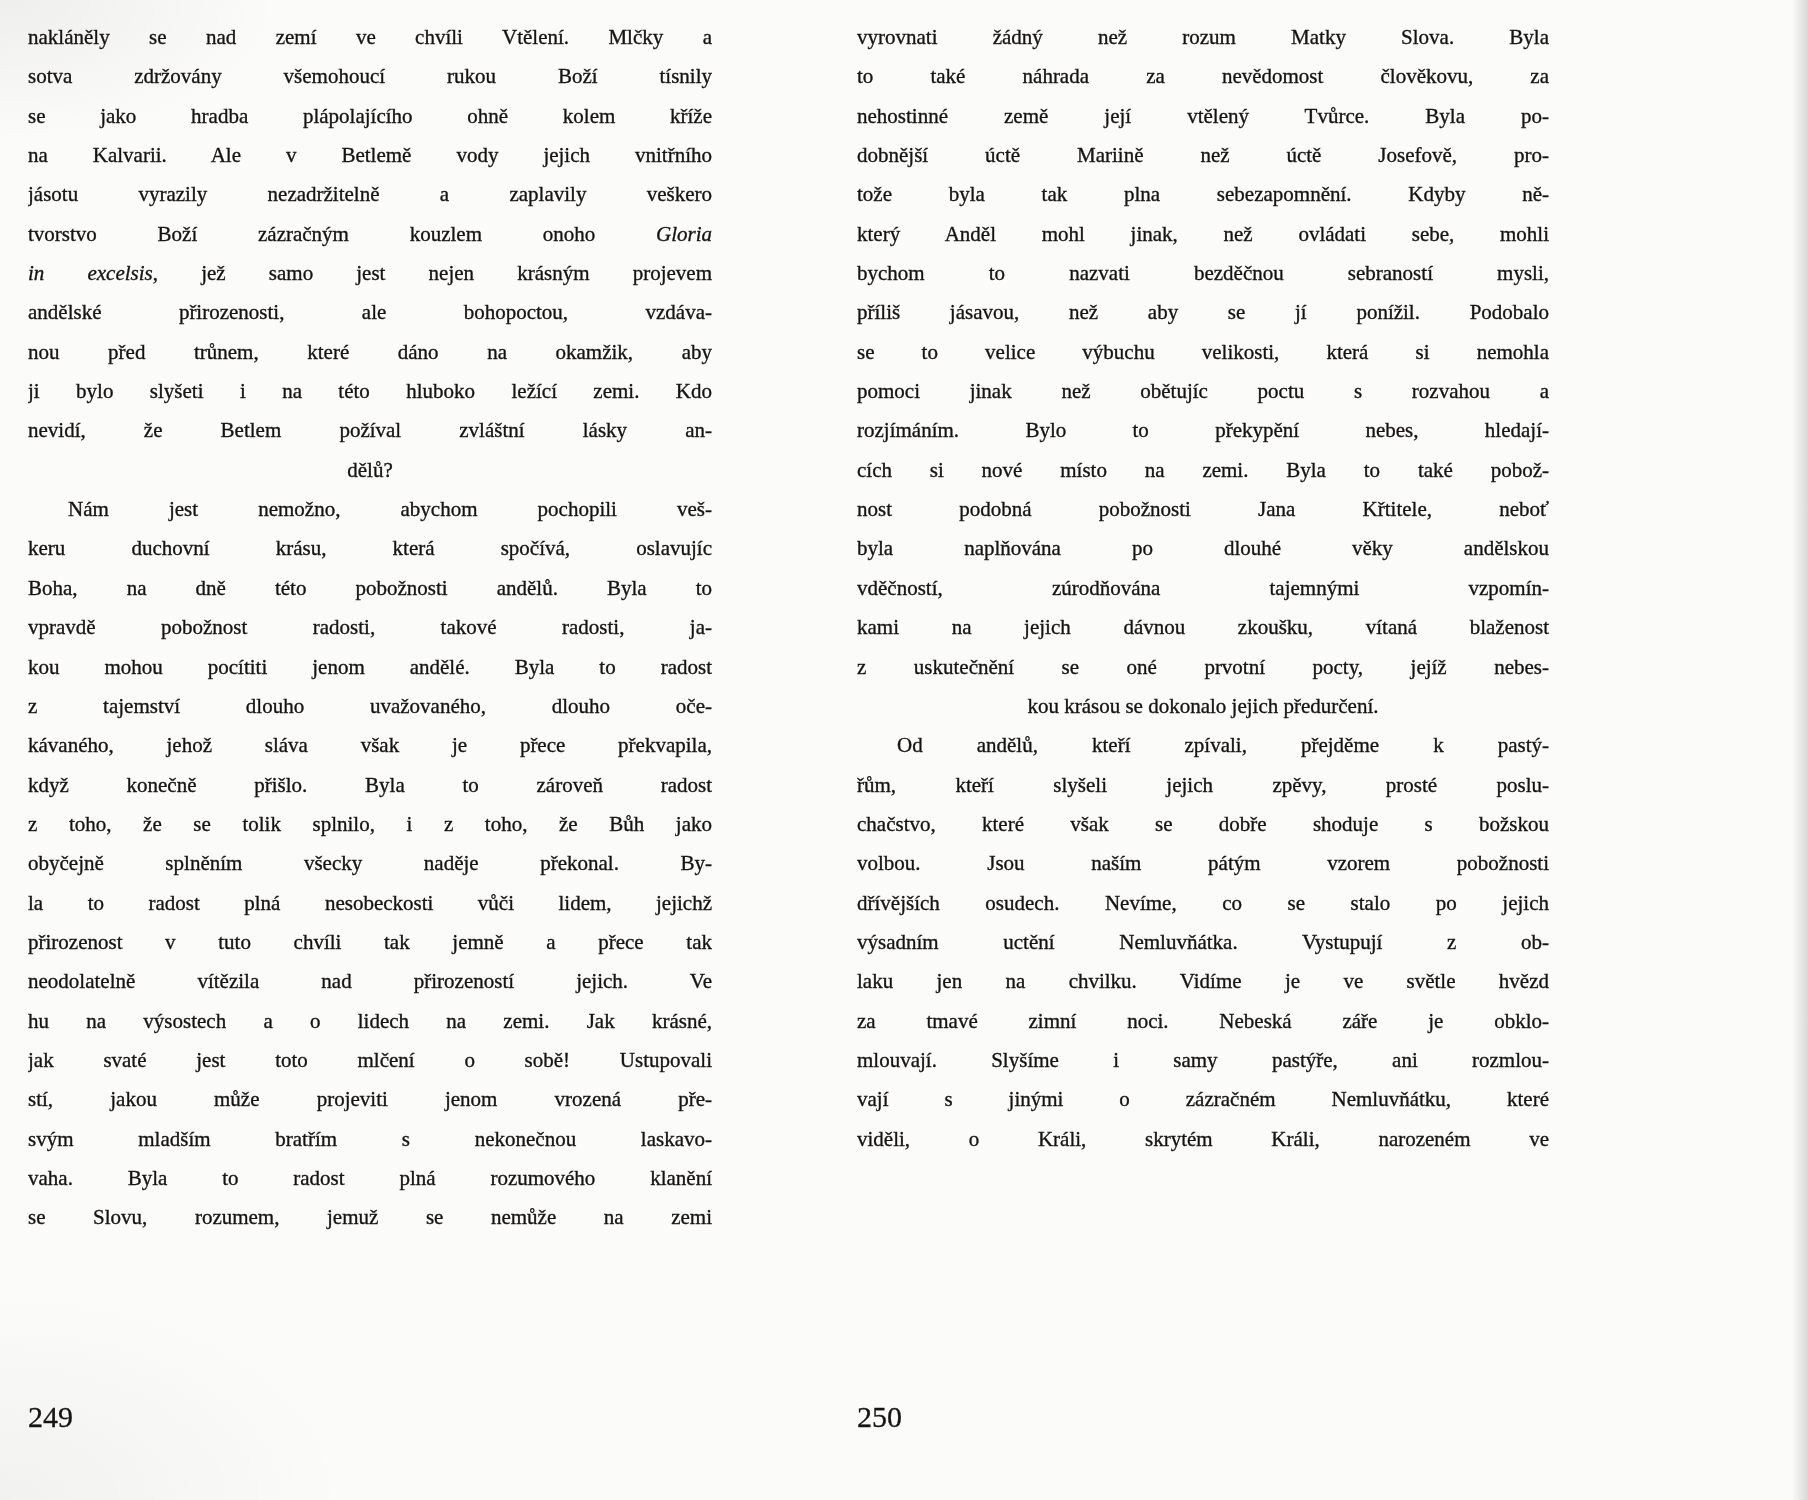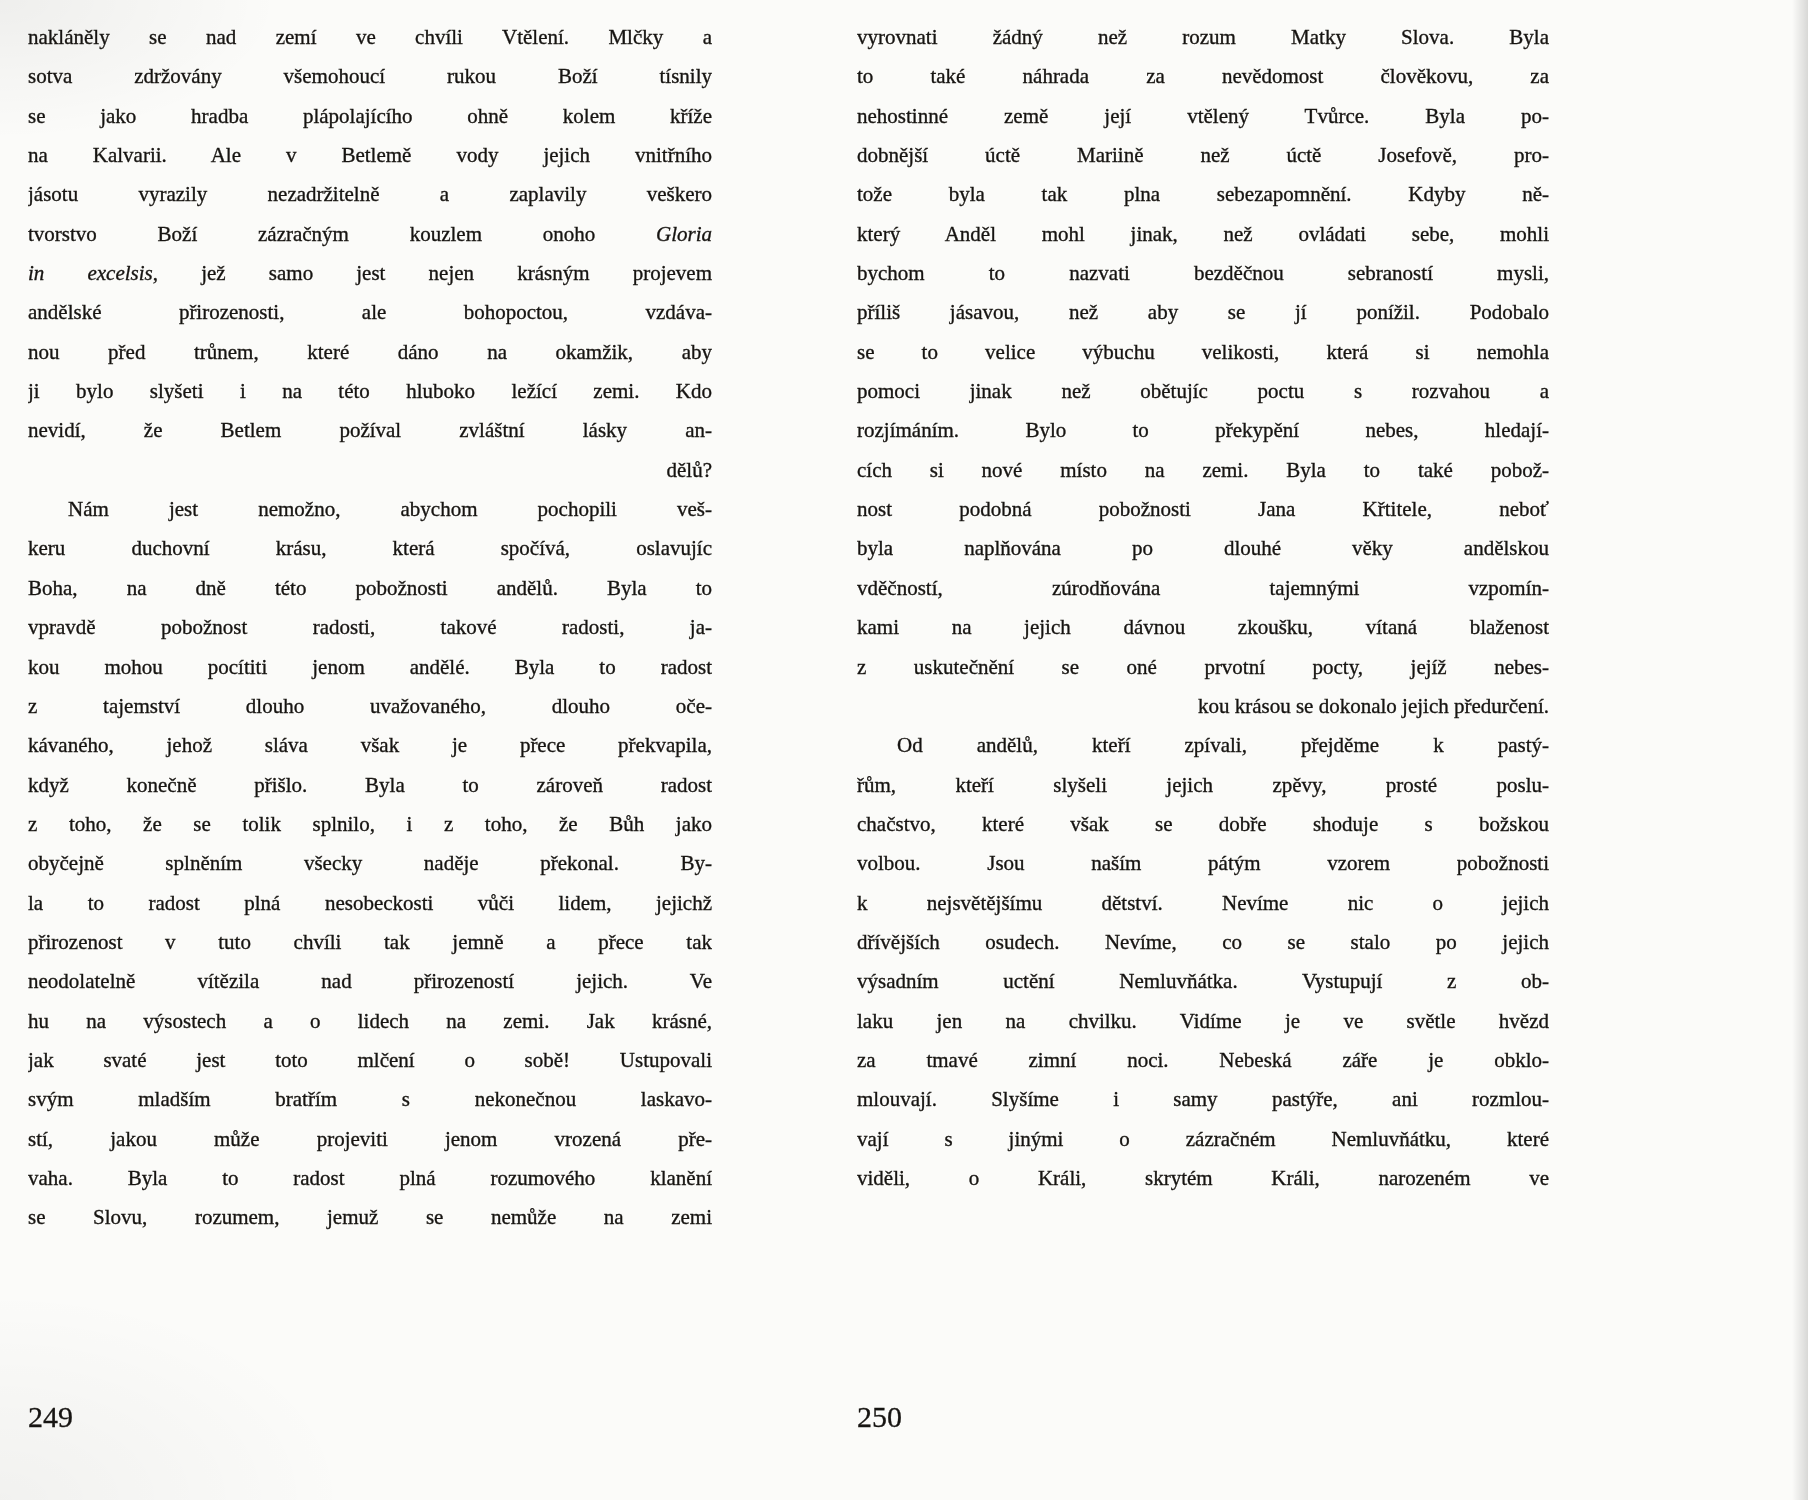--- a/index.html
+++ b/index.html
@@ -45,21 +45,21 @@
     overflow: hidden;
     text-align: justify;
     white-space: normal;
   }
   .line.jz::after {
     content: "";
     display: inline-block;
     width: 100%;
     height: 0;
   }
-  .line.flush { text-align: right; font-family: Liberation Serif, serif; }
+  .line.flush { text-align: center; font-family: Liberation Serif, serif; }
   .line.indent { text-indent: 40px; }
   .line i { font-style: italic; }
   .page-number {
     position: absolute;
     top: 1400px;
     text-align: left;
     font-size: 30px;
     -webkit-text-stroke: 0.3px #1b1814;
   }
   .pn-left  { left: 28px;  width: 684px; }
@@ -91,22 +91,22 @@
     <div class="line jz"><span>z tajemství dlouho uvažovaného, dlouho oče-</span></div>
     <div class="line jz"><span>kávaného, jehož sláva však je přece překvapila,</span></div>
     <div class="line jz"><span>když konečně přišlo. Byla to zároveň radost</span></div>
     <div class="line jz"><span>z toho, že se tolik splnilo, i z toho, že Bůh jako</span></div>
     <div class="line jz"><span>obyčejně splněním všecky naděje překonal. By-</span></div>
     <div class="line jz"><span>la to radost plná nesobeckosti vůči lidem, jejichž</span></div>
     <div class="line jz"><span>přirozenost v tuto chvíli tak jemně a přece tak</span></div>
     <div class="line jz"><span>neodolatelně vítězila nad přirozeností jejich. Ve</span></div>
     <div class="line jz"><span>hu na výsostech a o lidech na zemi. Jak krásné,</span></div>
     <div class="line jz"><span>jak svaté jest toto mlčení o sobě! Ustupovali</span></div>
+    <div class="line jz"><span>stí, jakou může projeviti jenom vrozená pře-</span></div>
     <div class="line jz"><span>svým mladším bratřím s nekonečnou laskavo-</span></div>
-    <div class="line jz"><span>stí, jakou může projeviti jenom vrozená pře-</span></div>
     <div class="line jz"><span>vaha. Byla to radost plná rozumového klanění</span></div>
     <div class="line jz"><span>se Slovu, rozumem, jemuž se nemůže na zemi</span></div>
   </div>
 
 <div class="text-column col-right">
     <div class="line jz"><span>vyrovnati žádný než rozum Matky Slova. Byla</span></div>
     <div class="line jz"><span>to také náhrada za nevědomost člověkovu, za</span></div>
     <div class="line jz"><span>nehostinné země její vtělený Tvůrce. Byla po-</span></div>
     <div class="line jz"><span>dobnější úctě Mariině než úctě Josefově, pro-</span></div>
     <div class="line jz"><span>tože byla tak plna sebezapomnění. Kdyby ně-</span></div>
@@ -120,21 +120,20 @@
     <div class="line jz"><span>nost podobná pobožnosti Jana Křtitele, neboť</span></div>
     <div class="line jz"><span>byla naplňována po dlouhé věky andělskou</span></div>
     <div class="line jz"><span>vděčností, zúrodňována tajemnými vzpomín-</span></div>
     <div class="line jz"><span>kami na jejich dávnou zkoušku, vítaná blaženost</span></div>
     <div class="line jz"><span>z uskutečnění se oné prvotní pocty, jejíž nebes-</span></div>
     <div class="line flush"><span>kou krásou se dokonalo jejich předurčení.</span></div>
     <div class="line jz indent"><span>Od andělů, kteří zpívali, přejděme k pastý-</span></div>
     <div class="line jz"><span>řům, kteří slyšeli jejich zpěvy, prosté poslu-</span></div>
     <div class="line jz"><span>chačstvo, které však se dobře shoduje s božskou</span></div>
     <div class="line jz"><span>volbou. Jsou naším pátým vzorem pobožnosti</span></div>
-    <div class="line jz"><span>k nejsvětějšímu dětství. Nevíme nic o jejich</span></div>
     <div class="line jz"><span>dřívějších osudech. Nevíme, co se stalo po jejich</span></div>
     <div class="line jz"><span>výsadním uctění Nemluvňátka. Vystupují z ob-</span></div>
     <div class="line jz"><span>laku jen na chvilku. Vidíme je ve světle hvězd</span></div>
     <div class="line jz"><span>za tmavé zimní noci. Nebeská záře je obklo-</span></div>
     <div class="line jz"><span>mlouvají. Slyšíme i samy pastýře, ani rozmlou-</span></div>
     <div class="line jz"><span>vají s jinými o zázračném Nemluvňátku, které</span></div>
     <div class="line jz"><span>viděli, o Králi, skrytém Králi, narozeném ve</span></div>
   </div>
 
 <div class="page-number pn-left">249</div>

